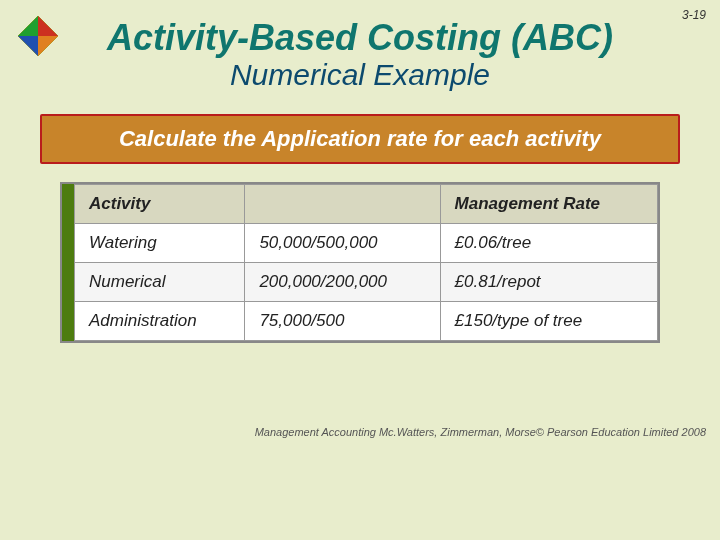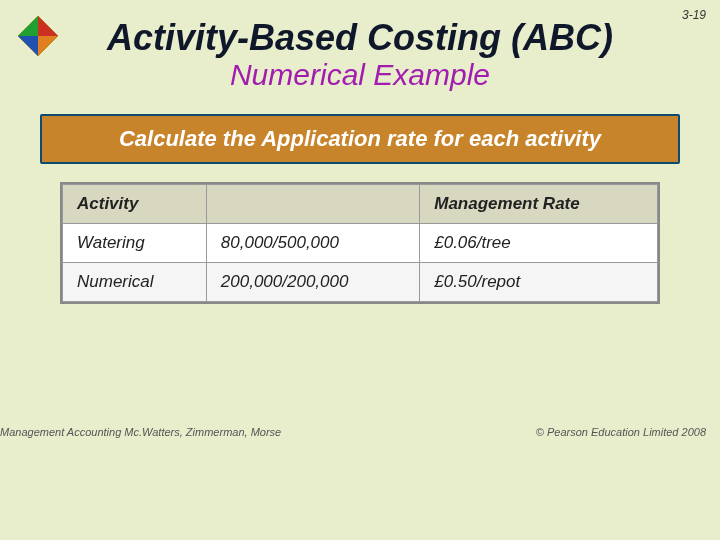--- a/index.html
+++ b/index.html
@@ -31,49 +31,50 @@
 
     .header {
       text-align: center;
       padding-top: 18px;
       padding-bottom: 8px;
     }
 
     .main-title {
       font-size: 36px;
       font-weight: bold;
-      color: #0f172a;
+      color: #0f766e;
       font-style: italic;
       line-height: 1.1;
     }
 
     .sub-title {
       font-size: 30px;
-      color: #a21caf;
+      color: #0c4a6e;
       font-style: italic;
       font-weight: normal;
     }
 
     .section-label-bar {
       margin: 14px 40px 0 40px;
       background: #c8842a;
-      border: 2px solid #0c4a6e;
+      border: 2px solid #b91c1c;
       border-radius: 2px;
       padding: 10px 16px;
       color: white;
       font-size: 22px;
       font-weight: bold;
       font-style: italic;
       text-align: center;
     }
 
     .table-container {
       margin: 18px 60px 0 60px;
       border: 2px solid #888;
       background: #4d7c0f;
+      padding-left: 12px;
     }
 
     table {
       width: 100%;
       border-collapse: collapse;
     }
 
     table th, table td {
       border: 1px solid #999;
       padding: 9px 14px;
@@ -96,21 +97,21 @@
     table tbody tr:nth-child(even) td {
       background: #f5f5f5;
     }
 
     .footer {
       position: absolute;
       bottom: 10px;
       left: 0;
       right: 14px;
       display: flex;
-      justify-content: space-between;
+      justify-content: flex-end;
       font-size: 11px;
       color: #555;
       font-style: italic;
     }
 
     .logo-area {
       position: absolute;
       top: 12px;
       left: 14px;
       width: 48px;
@@ -151,27 +152,32 @@
       <thead>
         <tr>
           <th>Activity</th>
           <th></th>
           <th>Management Rate</th>
         </tr>
       </thead>
       <tbody id="table-body">
       <tr>
             <td>Watering</td>
-            <td>80,000/500,000</td>
+            <td>50,000/500,000</td>
             <td>£0.06/tree</td>
           </tr>
           <tr>
             <td>Numerical</td>
             <td>200,000/200,000</td>
-            <td>£0.50/repot</td>
+            <td>£0.81/repot</td>
+          </tr>
+          <tr>
+            <td>Administration</td>
+            <td>75,000/500</td>
+            <td>£150/type of tree</td>
           </tr>
         </tbody>
     </table>
   </div>
 
   <div class="footer">
     <span>Management Accounting Mc.Watters, Zimmerman, Morse</span>
     <span>© Pearson Education Limited 2008</span>
   </div>
 

